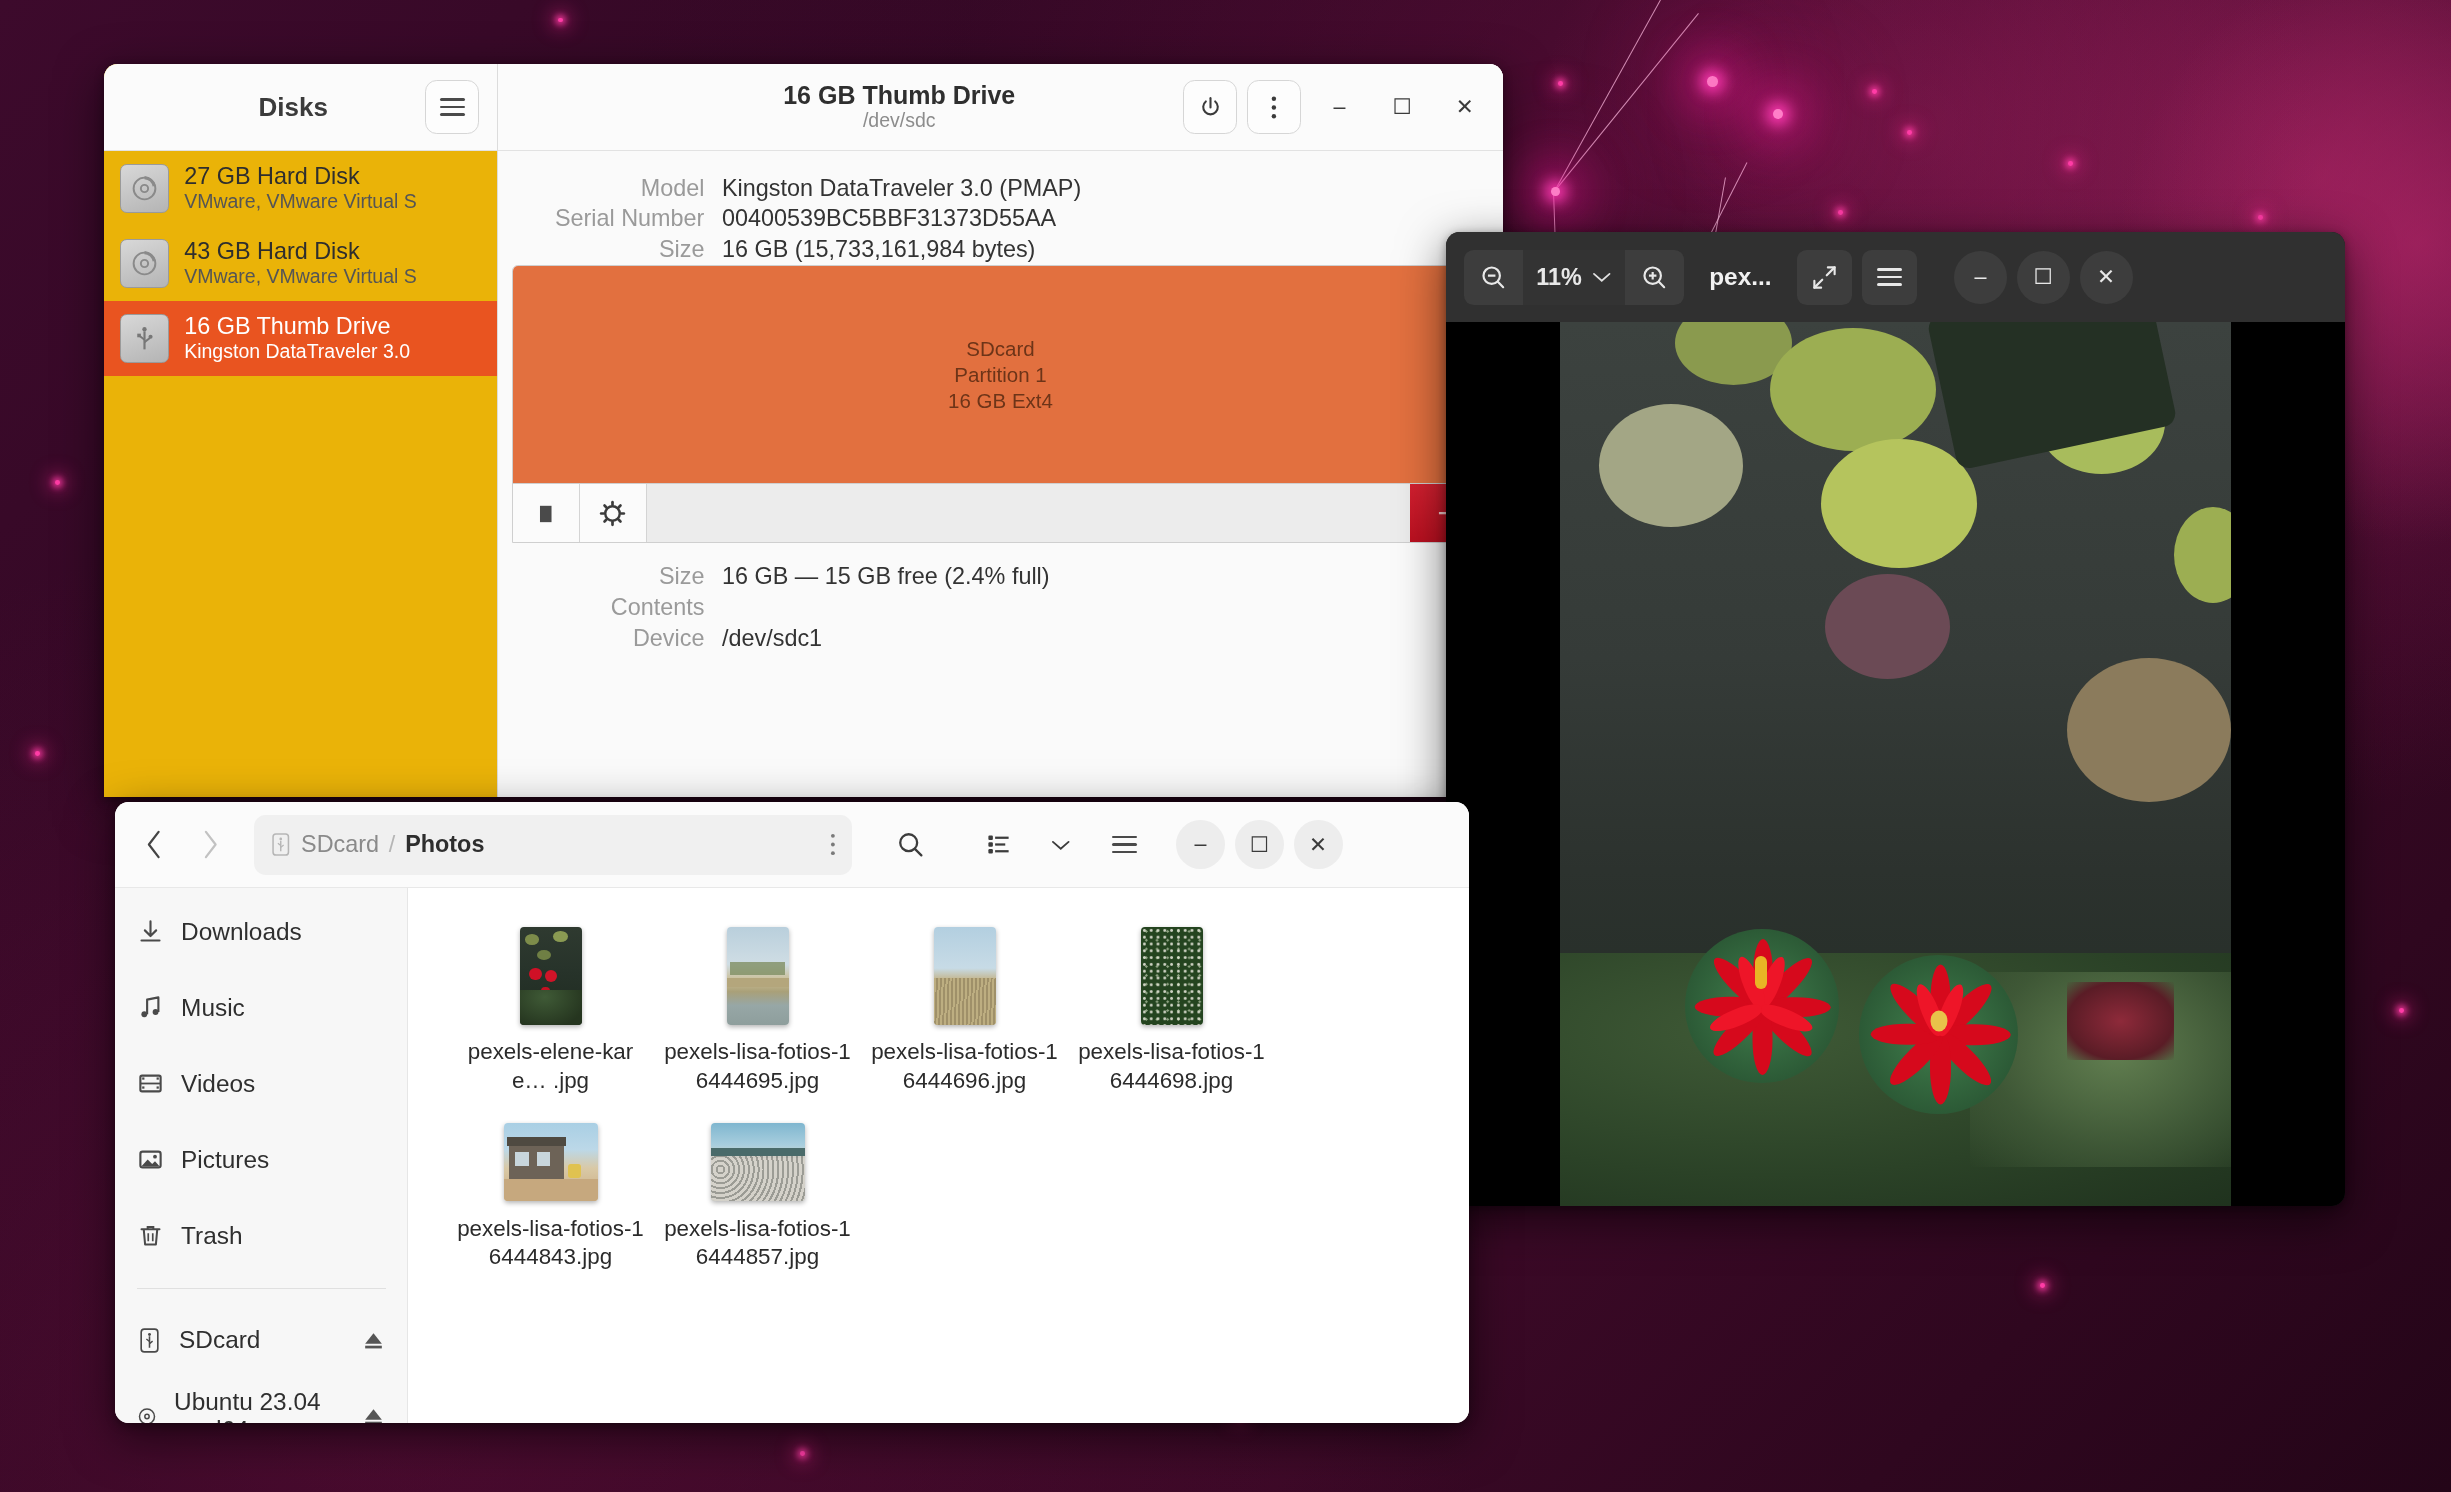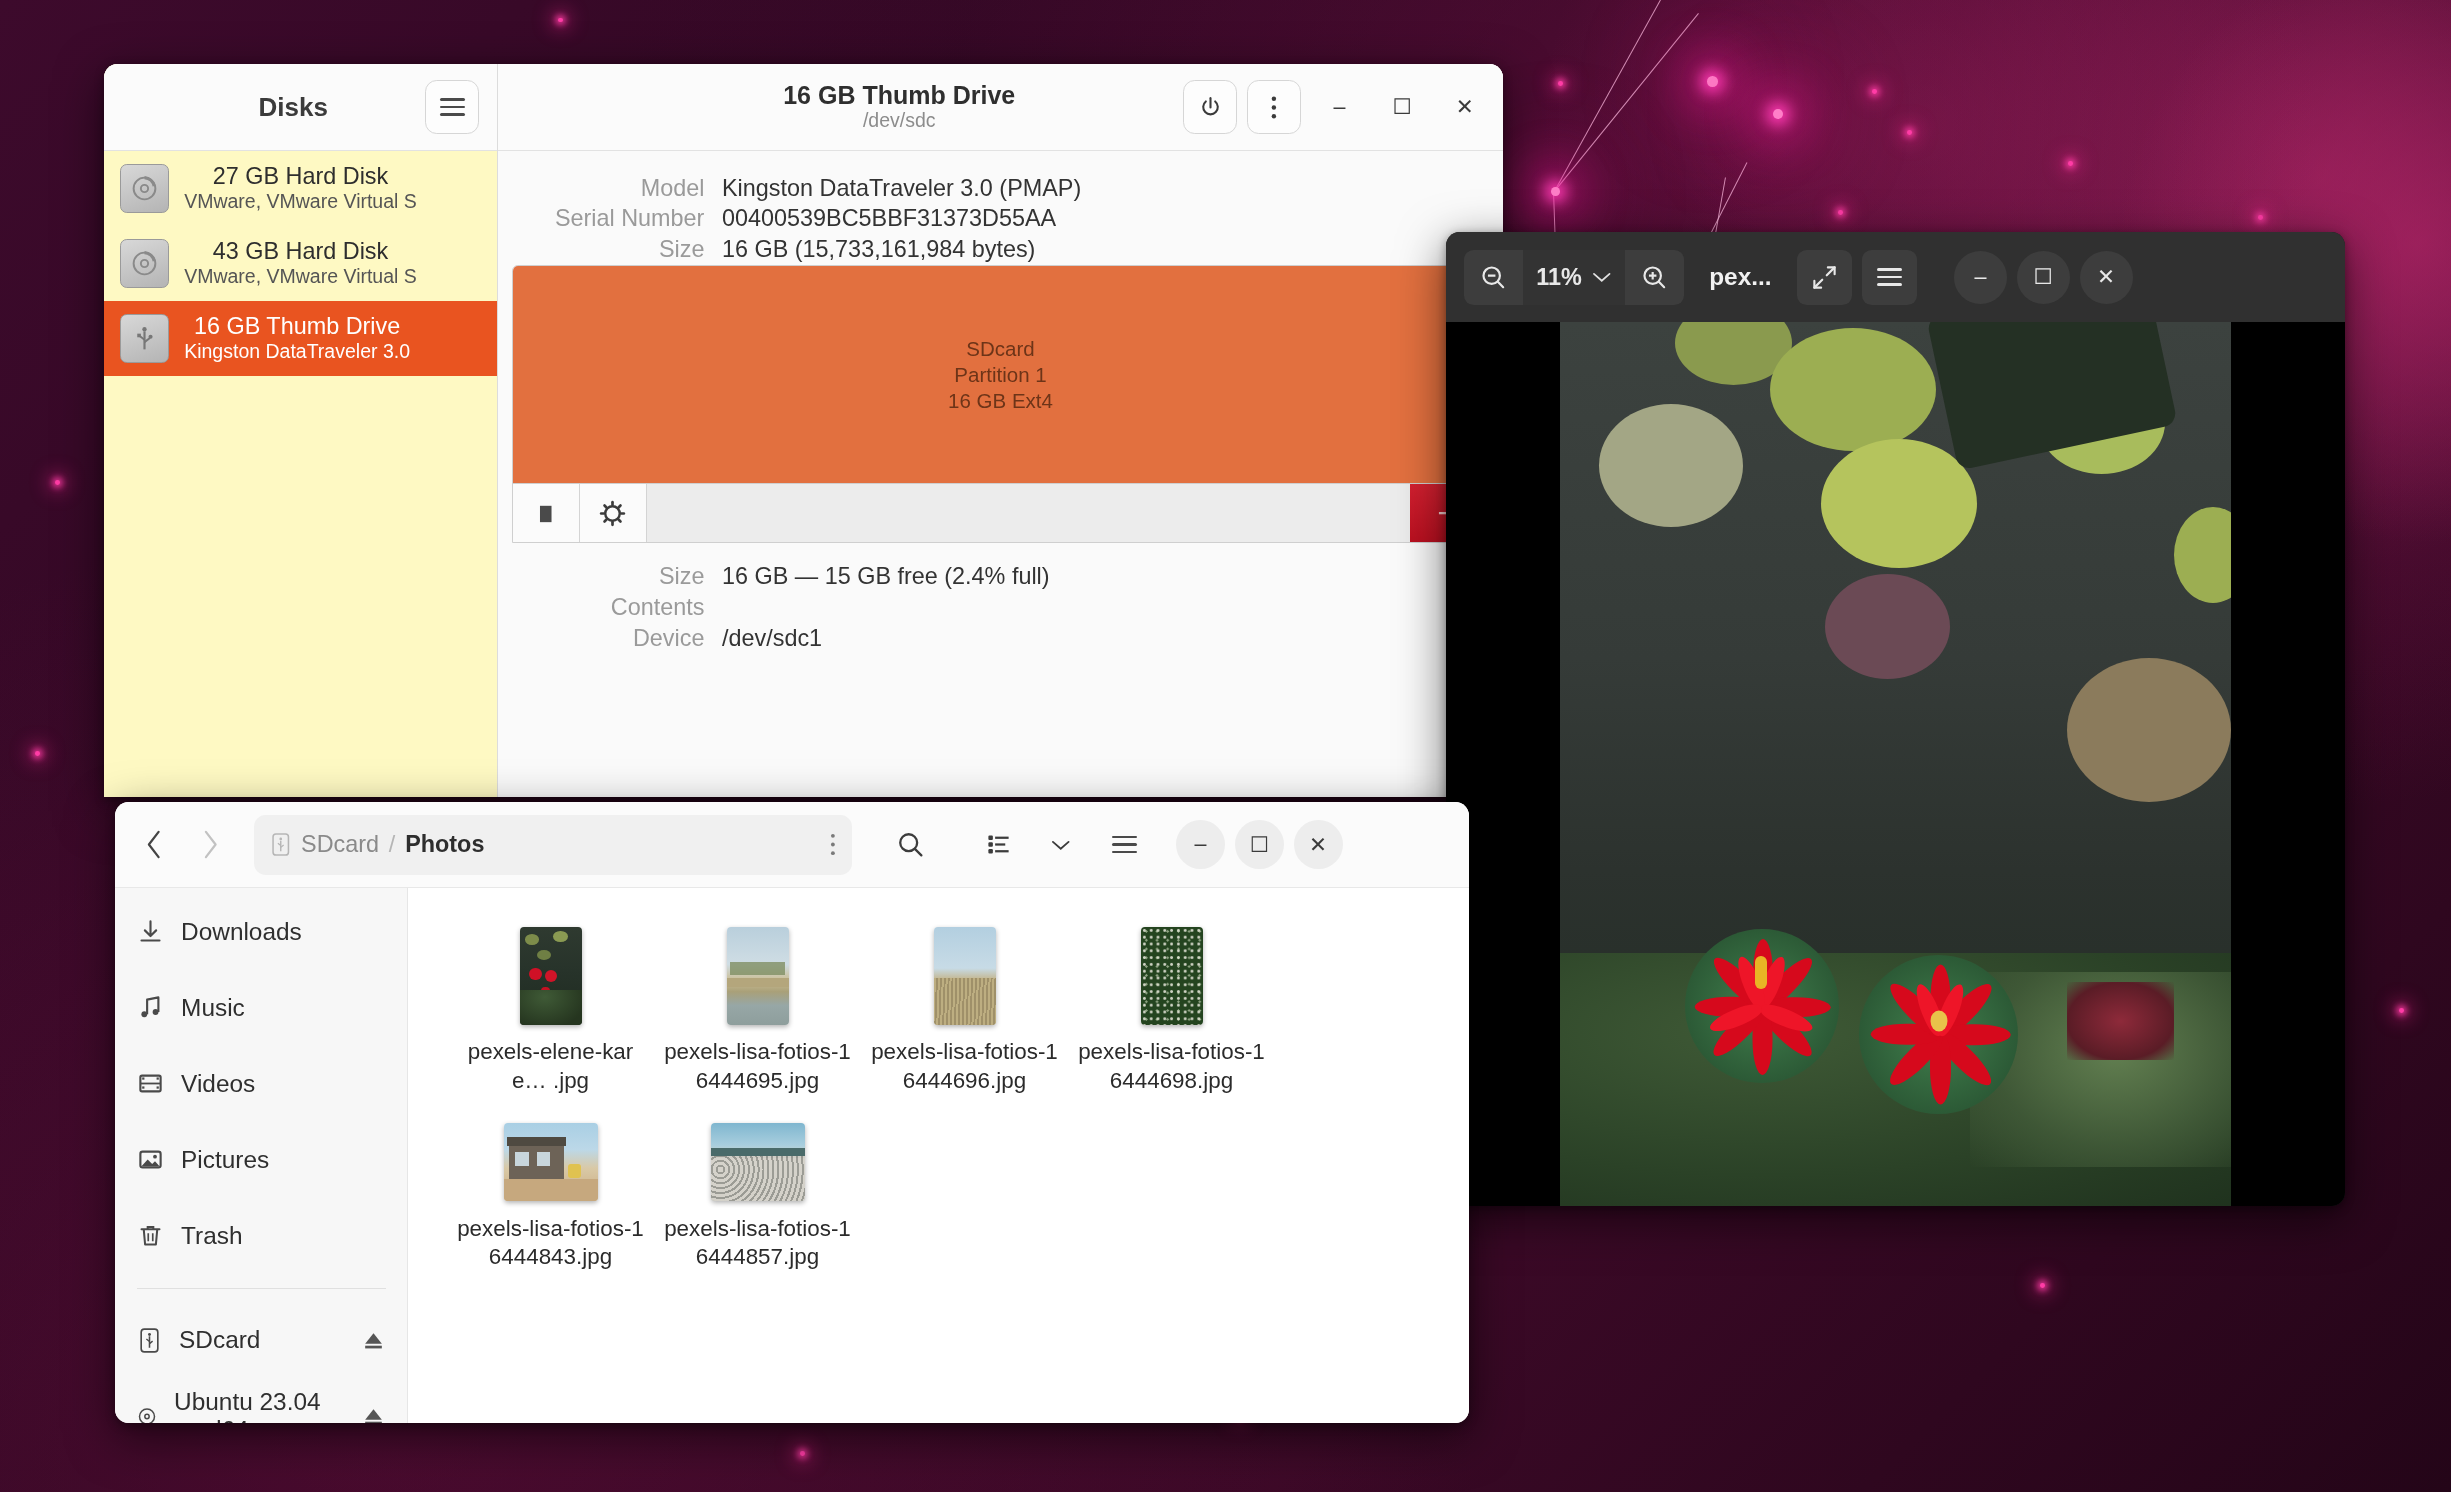--- a/index.html
+++ b/index.html
@@ -55,21 +55,21 @@
   
   #disks-window {
     left: 104px; top: 64px;
     width: 1399px; height: 733px;
     background: #fafafa;
     display: flex;
     border-radius: 13.7px 13.7px 0 0;
   }
   #disks-sidebar {
     width: 394px;
-    background: #fef9c3;
+    background: #eab308;
     border-right: 1px solid #dcdcdc;
     display: flex; flex-direction: column;
   }
   #disks-sidebar-header {
     height: 87px;
     display: flex; align-items: center;
     padding: 0 17.6px 0 0;
     border-bottom: 1px solid #e2e2e2;
     background: #fbfbfb;
     position: relative;
@@ -104,21 +104,21 @@
   .disk-item.selected { background: #e95420; }
   .disk-icon {
     width: 49px; height: 49px;
     flex: 0 0 49px;
     border-radius: 6.8px;
     background: linear-gradient(160deg,#d8d8d8,#b4b4b4);
     border: 1px solid #9a9a9a;
     display: flex; align-items: center; justify-content: center;
   }
   .disk-icon.cd { background: none; border: none; }
-  .disk-text { min-width: 0; text-align: center; }
+  .disk-text { min-width: 0; }
   .disk-name { font-size: 23.4px; color: #2e2e2e; line-height: 1.17; white-space: nowrap; }
   .disk-sub  { font-size: 19.5px; color: #555; line-height: 1.2; white-space: nowrap; }
   .disk-item.selected .disk-name, .disk-item.selected .disk-sub { color: #ffffff; }
 
   #disks-main { flex: 1; display: flex; flex-direction: column; background: #fafafa; min-width: 0; }
   #disks-main-header {
     height: 87px;
     display: flex; align-items: center;
     border-bottom: 1px solid #e2e2e2;
     padding: 0 13.7px 0 0;

